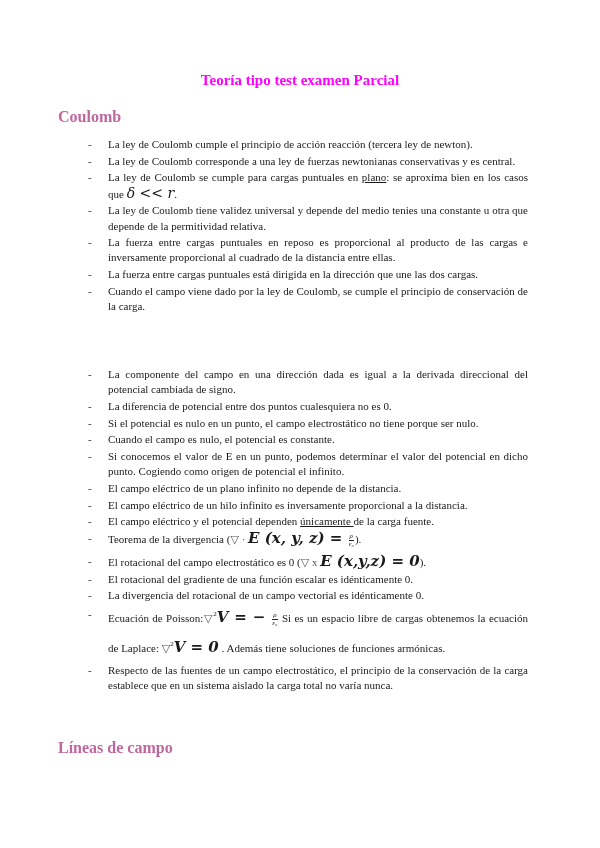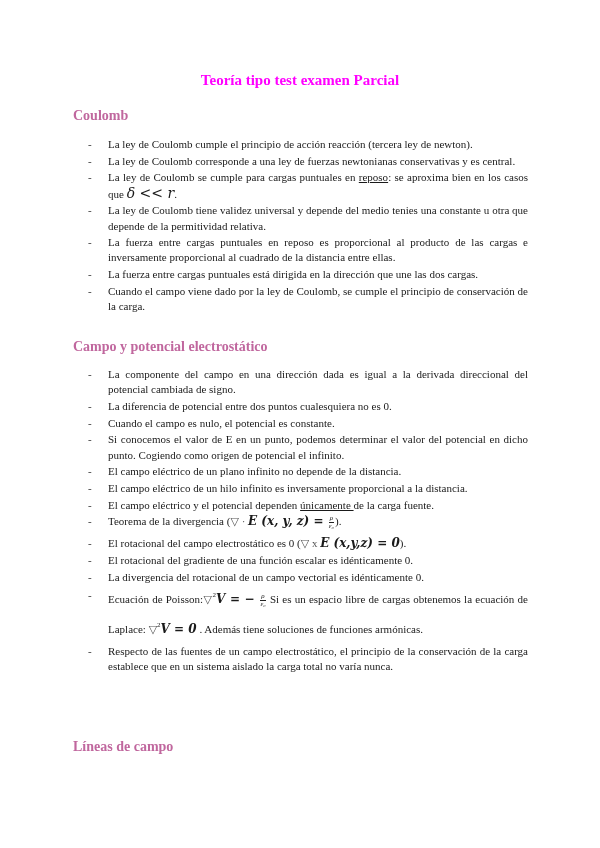--- a/index.html
+++ b/index.html
@@ -1,55 +1,55 @@
 <!DOCTYPE html>
 <html><head>
 <meta charset="utf-8">
 <style>
   html, body { margin: 0; padding: 0; background: #ffffff; }
   body { width: 600px; height: 848px; position: relative; overflow: hidden;
          font-family: "Liberation Serif", "DejaVu Serif", serif; color: #1a1a1a; }
   .page { position: absolute; left: 0; top: 0; width: 600px; height: 767px; }
   .title { position: absolute; top: 72px; left: 0; width: 600px; text-align: center;
            font-size: 15px; font-weight: bold; color: #ff00ff; }
-  .section-heading { position: absolute; left: 73px; font-size: 14px; font-weight: bold; color: #c0679e; }
+  .section-heading { position: absolute; left: 58px; font-size: 16px; font-weight: bold; color: #c0679e; }
   ul.list { position: absolute; left: 88px; width: 440px; margin: 0; padding: 0; list-style: none; }
   ul.list li { position: relative; padding-left: 20px; font-size: 11px; line-height: 15.2px; margin-bottom: 1.5px; text-align: justify; }
   ul.list li::before { content: "-"; position: absolute; left: 0; top: 0; color: #333; }
   .u { text-decoration: underline; }
   .math { font-family: "DejaVu Serif", serif; font-style: italic; font-size: 14px; }
-  .mathb { font-family: "DejaVu Serif", serif; font-style: italic; font-weight: bold; font-size: 12px; }
+  .mathb { font-family: "DejaVu Serif", serif; font-style: italic; font-weight: bold; font-size: 15px; }
   .frac { display: inline-block; vertical-align: middle; text-align: center; font-size: 7px; line-height: 7px; margin: 0 1px; }
   .frac .num { display: block; border-bottom: 0.6px solid #222; padding: 0 1px; font-style: italic; }
   .frac .den { display: block; font-style: italic; }
   .sup { font-size: 7px; vertical-align: 6px; }
   li.tall { line-height: 17px; }
   li.poisson { line-height: 27px; }
 </style>
 </head>
 <body>
 
 <div class="page">
   <div class="title">Teoría tipo test examen Parcial</div>
 
   <div class="section-heading" style="top:108px;">Coulomb</div>
   <ul class="list" style="top:137px;">
     <li>La ley de Coulomb cumple el principio de acción reacción (tercera ley de newton).</li>
     <li>La ley de Coulomb corresponde a una ley de fuerzas newtonianas conservativas y es central.</li>
-    <li><span>La ley de Coulomb se cumple para cargas puntuales en </span><span class="u">reposo</span><span>: se aproxima bien en los casos que </span><span class="math">δ &lt;&lt; r</span><span>.</span></li>
+    <li><span>La ley de Coulomb se cumple para cargas puntuales en </span><span class="u">plano</span><span>: se aproxima bien en los casos que </span><span class="math">δ &lt;&lt; r</span><span>.</span></li>
     <li>La ley de Coulomb tiene validez universal y depende del medio tenies una constante u otra que depende de la permitividad relativa.</li>
     <li>La fuerza entre cargas puntuales en reposo es proporcional al producto de las cargas e inversamente proporcional al cuadrado de la distancia entre ellas.</li>
     <li>La fuerza entre cargas puntuales está dirigida en la dirección que une las dos cargas.</li>
     <li>Cuando el campo viene dado por la ley de Coulomb, se cumple el principio de conservación de la carga.</li>
   </ul>
 
-  <div class="section-heading" style="top:339px;">Campo y potencial electrostático</div>
   <ul class="list" style="top:367px;">
     <li>La componente del campo en una dirección dada es igual a la derivada direccional del potencial cambiada de signo.</li>
     <li>La diferencia de potencial entre dos puntos cualesquiera no es 0.</li>
+    <li>Si el potencial es nulo en un punto, el campo electrostático no tiene porque ser nulo.</li>
     <li>Cuando el campo es nulo, el potencial es constante.</li>
     <li>Si conocemos el valor de E en un punto, podemos determinar el valor del potencial en dicho punto. Cogiendo como origen de potencial el infinito.</li>
     <li>El campo eléctrico de un plano infinito no depende de la distancia.</li>
     <li>El campo eléctrico de un hilo infinito es inversamente proporcional a la distancia.</li>
     <li><span>El campo eléctrico y el potencial dependen </span><span class="u">únicamente </span><span>de la carga fuente.</span></li>
     <li class="tall" style="margin-bottom:6px;"><span>Teorema de la divergencia (</span><span style="color:#555;">▽ · </span><span class="mathb">E (x, y, z) = </span><span class="frac"><span class="num">ρ</span><span class="den">ε₀</span></span><span>).</span></li>
     <li><span>El rotacional del campo electrostático es 0 (</span><span style="color:#555;">▽ x </span><span class="mathb">E (x,y,z) = 0</span><span>).</span></li>
     <li>El rotacional del gradiente de una función escalar es idénticamente 0.</li>
     <li>La divergencia del rotacional de un campo vectorial es idénticamente 0.</li>
     <li class="poisson" style="line-height:26px; margin-top:-4px;"><span>Ecuación de Poisson:</span><span style="color:#555;">▽</span><span class="sup">2</span><span class="mathb">V = − </span><span class="frac"><span class="num">ρ</span><span class="den">ε₀</span></span><span> Si es un espacio libre de cargas obtenemos la ecuación de Laplace: </span><span style="color:#555;">▽</span><span class="sup">2</span><span class="mathb">V = 0</span><span> . Además tiene soluciones de funciones armónicas.</span></li>

